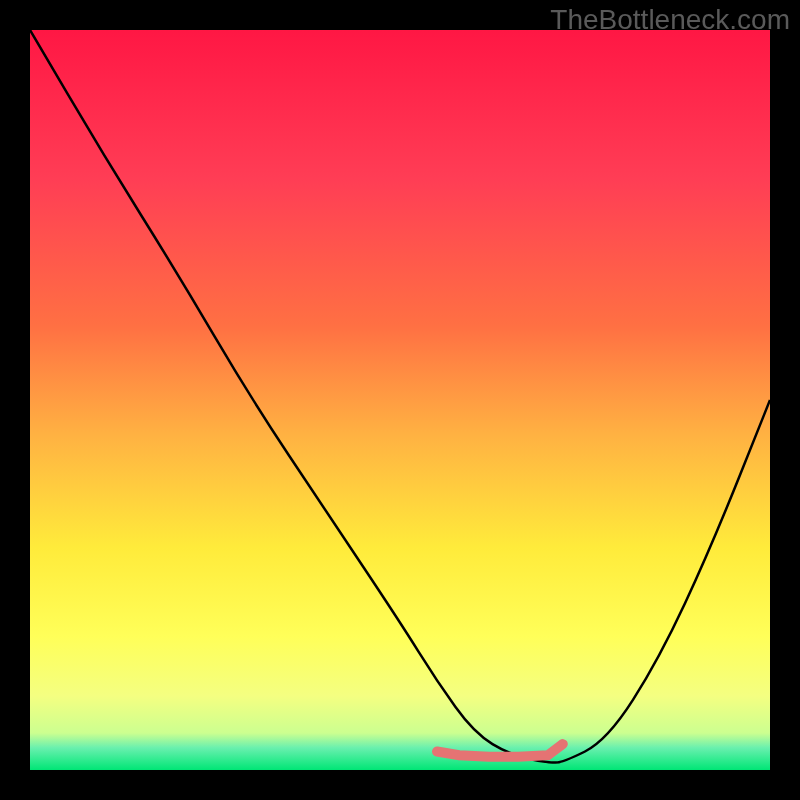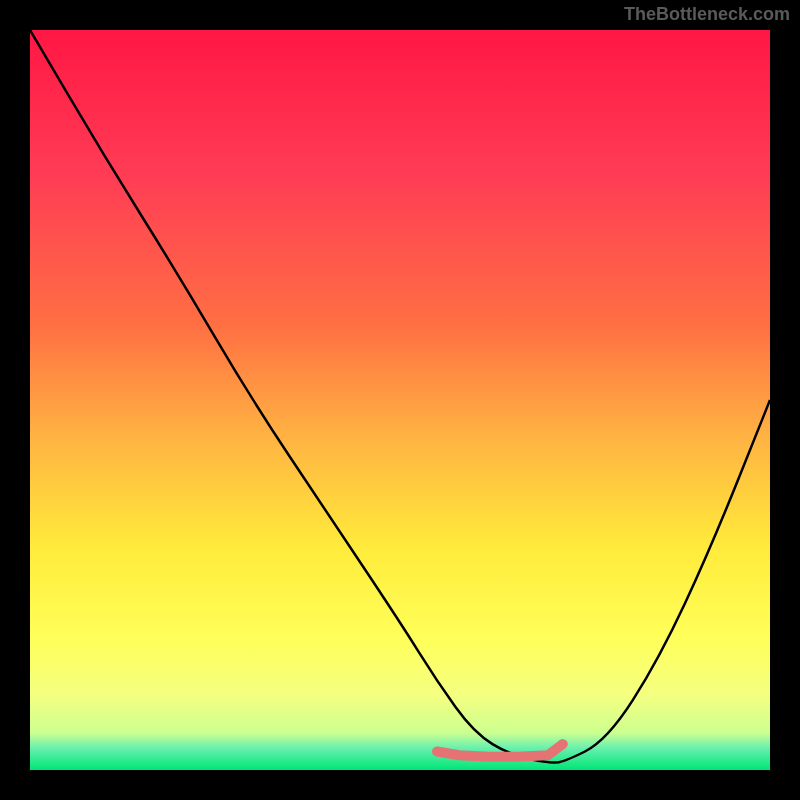--- a/index.html
+++ b/index.html
@@ -14,22 +14,22 @@
   .container {
     position: relative;
     width: 800px;
     height: 800px;
   }
   .watermark {
     position: absolute;
     top: 4px;
     right: 10px;
     color: #5a5a5a;
-    font-size: 18px;
-    font-weight: 700;
+    font-size: 28px;
+    font-weight: 400;
     z-index: 10;
     margin-left: 12px;
   }
   .plot-area {
     position: absolute;
     left: 30px;
     top: 30px;
     width: 740px;
     height: 740px;
     overflow: hidden;

